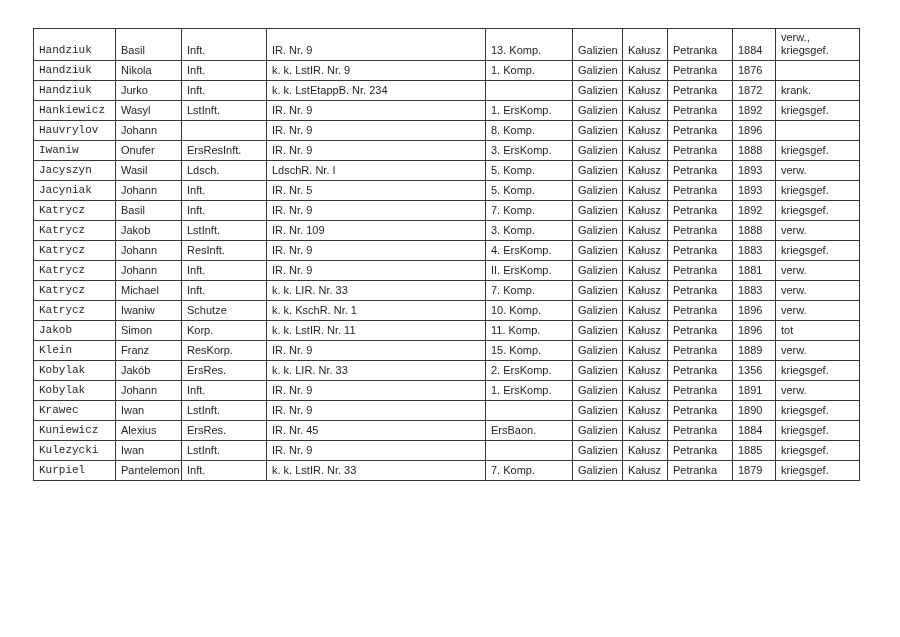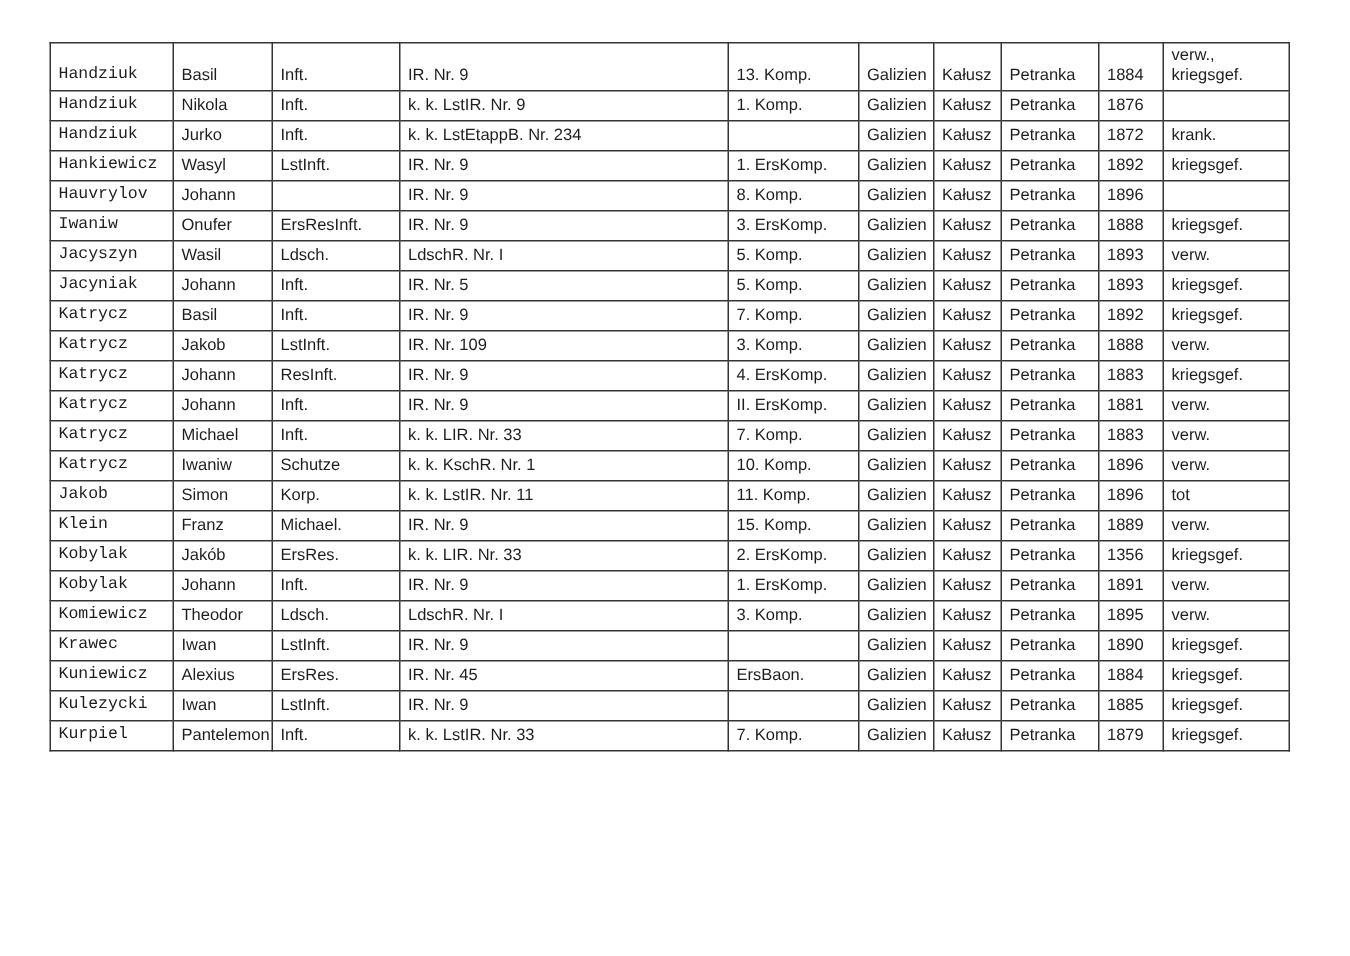--- a/index.html
+++ b/index.html
@@ -239,21 +239,21 @@
           <td class="col-company">11. Komp.</td>
           <td class="col-crownland">Galizien</td>
           <td class="col-district">Kałusz</td>
           <td class="col-place">Petranka</td>
           <td class="col-year">1896</td>
           <td class="col-status">tot</td>
         </tr>
         <tr>
           <td class="col-surname">Klein</td>
           <td class="col-given">Franz</td>
-          <td class="col-rank">Michael.</td>
+          <td class="col-rank">ResKorp.</td>
           <td class="col-unit">IR. Nr. 9</td>
           <td class="col-company">15. Komp.</td>
           <td class="col-crownland">Galizien</td>
           <td class="col-district">Kałusz</td>
           <td class="col-place">Petranka</td>
           <td class="col-year">1889</td>
           <td class="col-status">verw.</td>
         </tr>
         <tr>
           <td class="col-surname">Kobylak</td>
@@ -273,32 +273,20 @@
           <td class="col-rank">Inft.</td>
           <td class="col-unit">IR. Nr. 9</td>
           <td class="col-company">1. ErsKomp.</td>
           <td class="col-crownland">Galizien</td>
           <td class="col-district">Kałusz</td>
           <td class="col-place">Petranka</td>
           <td class="col-year">1891</td>
           <td class="col-status">verw.</td>
         </tr>
         <tr>
-          <td class="col-surname">Komiewicz</td>
-          <td class="col-given">Theodor</td>
-          <td class="col-rank">Ldsch.</td>
-          <td class="col-unit">LdschR. Nr. I</td>
-          <td class="col-company">3. Komp.</td>
-          <td class="col-crownland">Galizien</td>
-          <td class="col-district">Kałusz</td>
-          <td class="col-place">Petranka</td>
-          <td class="col-year">1895</td>
-          <td class="col-status">verw.</td>
-        </tr>
-        <tr>
           <td class="col-surname">Krawec</td>
           <td class="col-given">Iwan</td>
           <td class="col-rank">LstInft.</td>
           <td class="col-unit">IR. Nr. 9</td>
           <td class="col-company"></td>
           <td class="col-crownland">Galizien</td>
           <td class="col-district">Kałusz</td>
           <td class="col-place">Petranka</td>
           <td class="col-year">1890</td>
           <td class="col-status">kriegsgef.</td>

